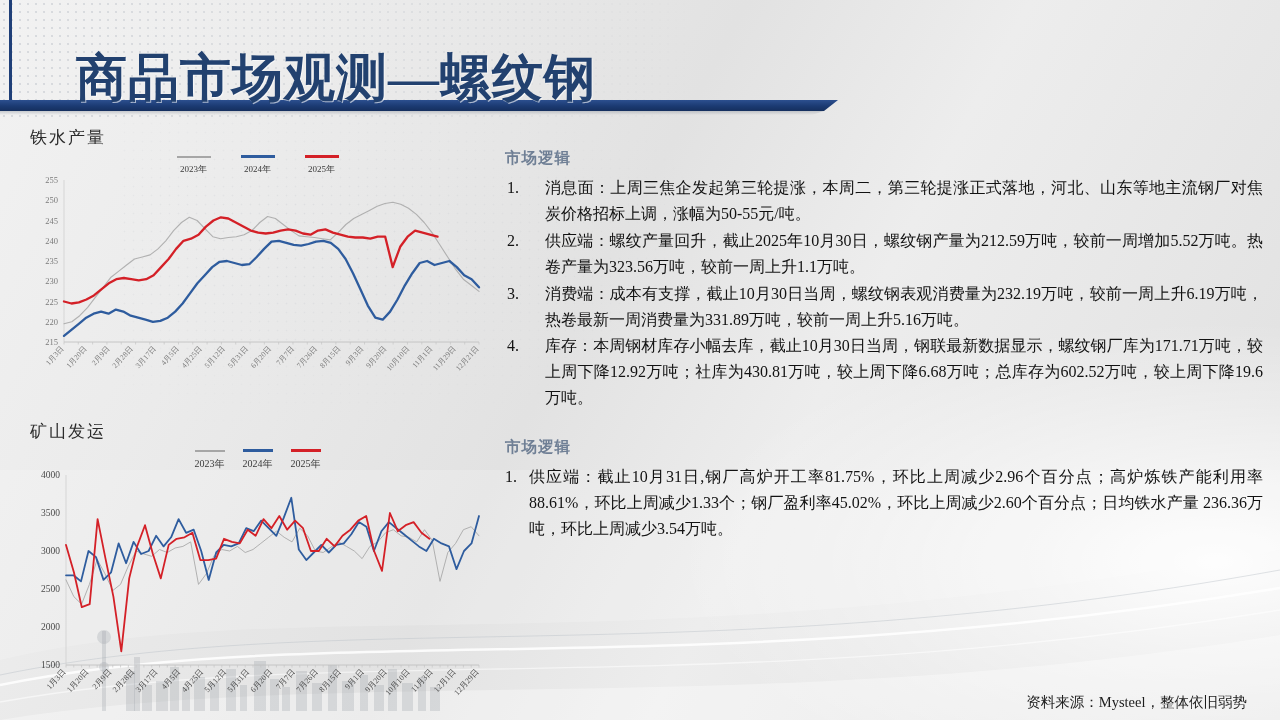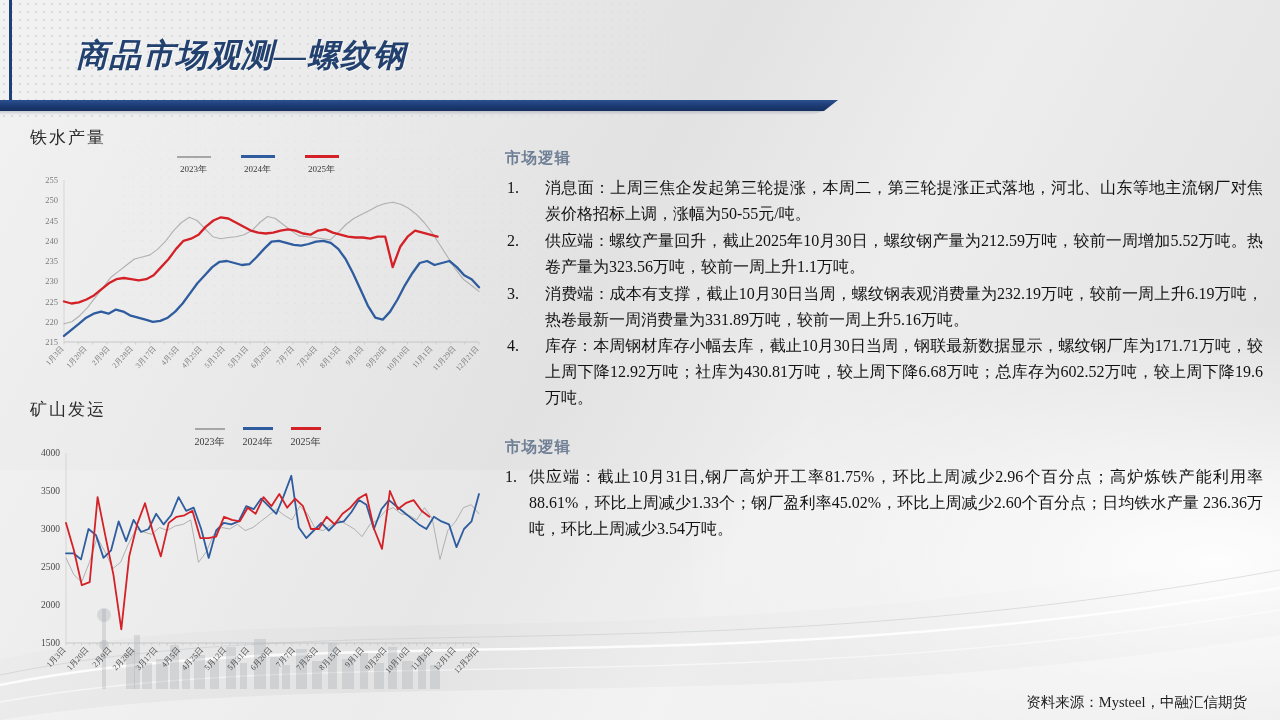--- a/index.html
+++ b/index.html
@@ -44,33 +44,32 @@
     position: absolute; left: 0; top: 100px; width: 838px; height: 11px;
     background: linear-gradient(180deg, #2c4f8f 0%, #1b3a72 55%, #152f5e 100%);
     clip-path: polygon(0 0, 100% 0, calc(100% - 14px) 100%, 0 100%);
   }
   #header-bar-shadow {
     position: absolute; left: 0; top: 111px; width: 838px; height: 4px;
     background: linear-gradient(180deg, rgba(120,128,140,0.35), rgba(120,128,140,0));
     clip-path: polygon(0 0, calc(100% - 14px) 0, calc(100% - 26px) 100%, 0 100%);
   }
   #slide-title {
-    position: absolute; left: 76px; top: 34px;
-    font-size: 32px; font-weight: bold; letter-spacing: 1px;
+    position: absolute; left: 76px; top: 44px;
+    font-size: 51px; font-weight: bold; letter-spacing: 1px;
     color: #22416f;
     font-family: "Liberation Serif", "DejaVu Serif", serif;
     text-shadow: 1px 1px 0 rgba(255,255,255,0.6);
     white-space: nowrap;
-    font-style: italic;
   }
 
   
   .chart-block { position: absolute; }
   #chart1 { left: 30px; top: 126px; width: 455px; height: 262px; }
-  #chart2 { left: 30px; top: 398px; width: 455px; height: 300px; }
+  #chart2 { left: 30px; top: 420px; width: 455px; height: 300px; }
   .chart-title {
     text-align: left; font-size: 17px; color: #2b2b2b;
     font-family: "Liberation Serif", "DejaVu Serif", serif;
     letter-spacing: 2px;
   }
   .chart-legend {
     display: flex; justify-content: center; align-items: center;
     gap: 30px; margin-top: 6px; font-size: 9px; color: #3a3a3a;
     font-family: "Liberation Serif", "DejaVu Serif", serif;
   }
@@ -387,16 +386,16 @@
     <div id="sec-core">
       <div class="sec-head">市场逻辑</div>
       <ol class="pts tight">
         <li>
           <span class="num">1.</span>
           <span>供应端：截止10月31日,钢厂高炉开工率81.75%，环比上周减少2.96个百分点；高炉炼铁产能利用率88.61%，环比上周减少1.33个；钢厂盈利率45.02%，环比上周减少2.60个百分点；日均铁水产量 236.36万吨，环比上周减少3.54万吨。</span>
         </li>
       </ol>
     </div>
 
-    <div id="source">资料来源：Mysteel，中融汇信期货</div>
+    <div id="source">资料来源：Mysteel，整体依旧弱势</div>
   </div>
 
 </div>
 
 </body></html>

